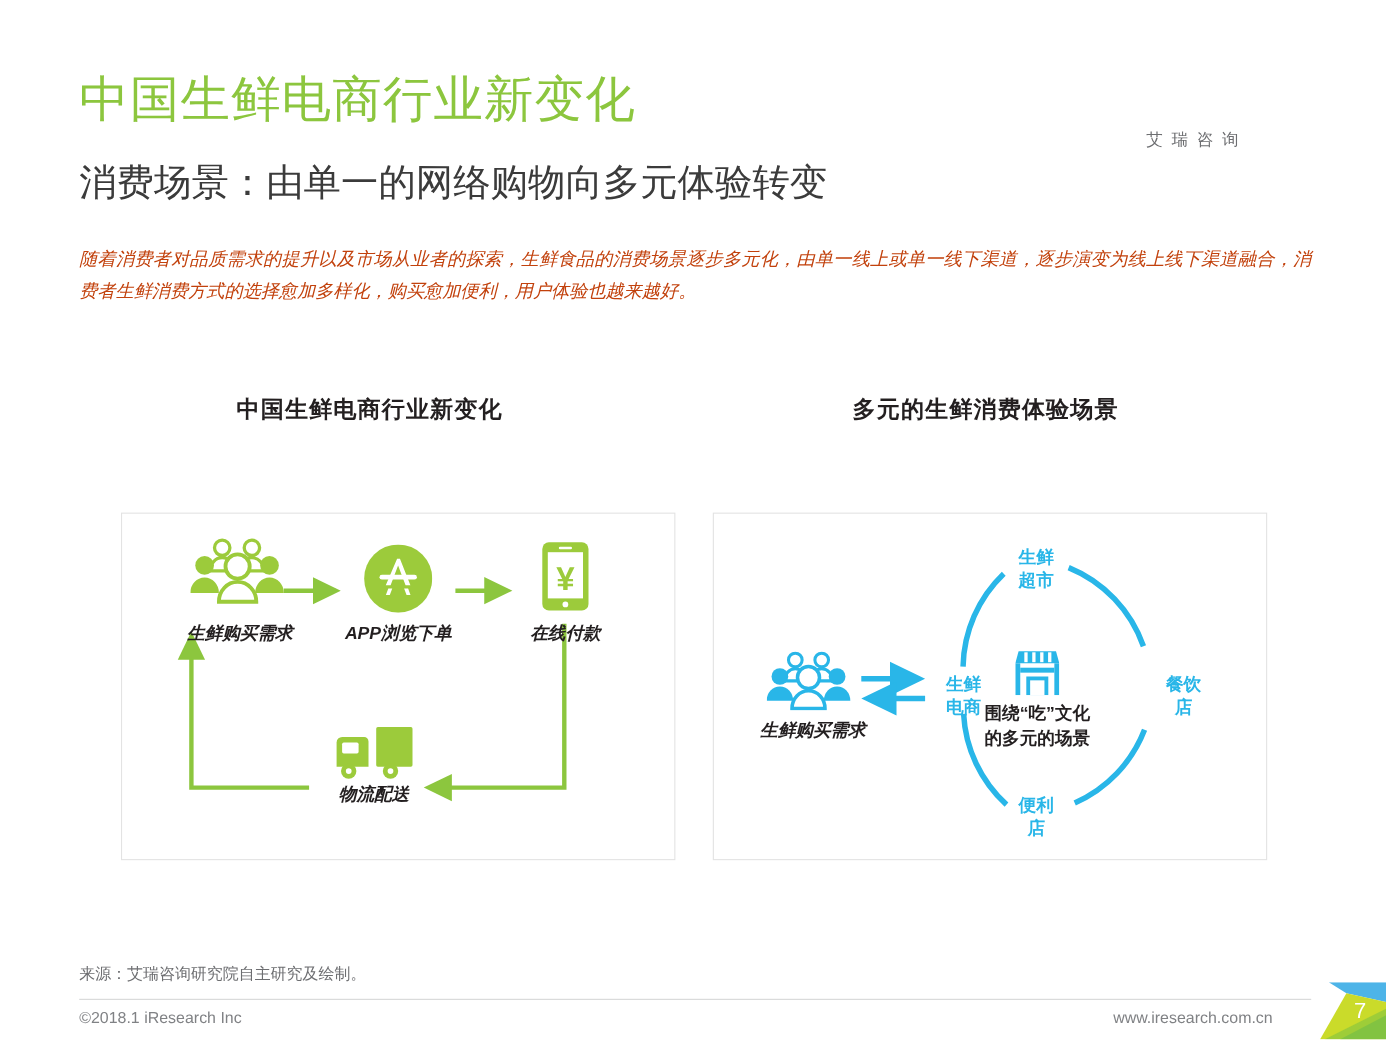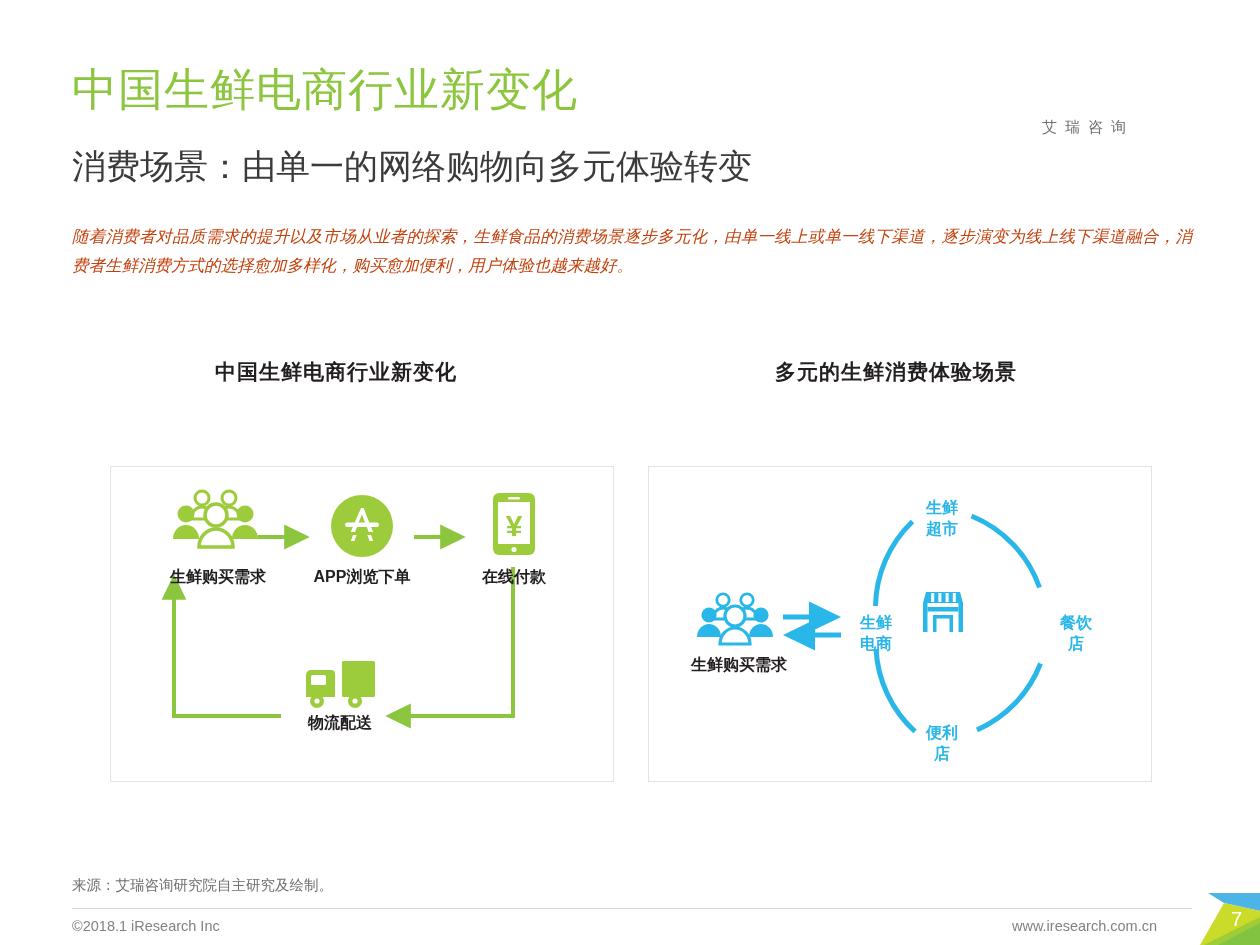--- a/index.html
+++ b/index.html
@@ -63,20 +63,21 @@
     box-sizing: border-box;
   }
   .panel.left  { left: 110px; }
   .panel.right { left: 648px; }
 
   .node-label {
     position: absolute;
     font-size: 16px; font-weight: bold; color: #231f20;
     text-align: center; white-space: nowrap;
     line-height: 20px;
+    font-style: italic;
   }
   .blue-label {
     position: absolute;
     font-size: 16px; font-weight: bold; color: #29b6e8;
     text-align: center; line-height: 21px; white-space: nowrap;
   }
   .center-label {
     position: absolute;
     font-size: 16px; font-weight: bold; color: #231f20;
     text-align: center; line-height: 22px; white-space: nowrap;
@@ -276,20 +277,24 @@
         </g>
         <g fill="#ffffff">
           <rect x="8.2" y="3" width="3" height="9"></rect>
           <rect x="15.4" y="3" width="3" height="9"></rect>
           <rect x="22.6" y="3" width="3" height="9"></rect>
           <rect x="29.8" y="3" width="3" height="9"></rect>
         </g>
       </svg>
     </div>
 
+    <div class="center-label" style="left:218px; top:172px; width:152px;">
+      <div>围绕“吃”文化</div>
+      <div>的多元的场景</div>
+    </div>
   </div>
 
   <div class="source">来源：艾瑞咨询研究院自主研究及绘制。</div>
   <div class="hr"></div>
   <div class="copyright">©2018.1 iResearch Inc</div>
   <div class="website">www.iresearch.com.cn</div>
 
   <div class="corner">
     <svg width="86" height="52" viewBox="0 0 86 52">
       <polygon points="34,0 86,0 86,18 50,10" fill="#4db4e8"></polygon>

